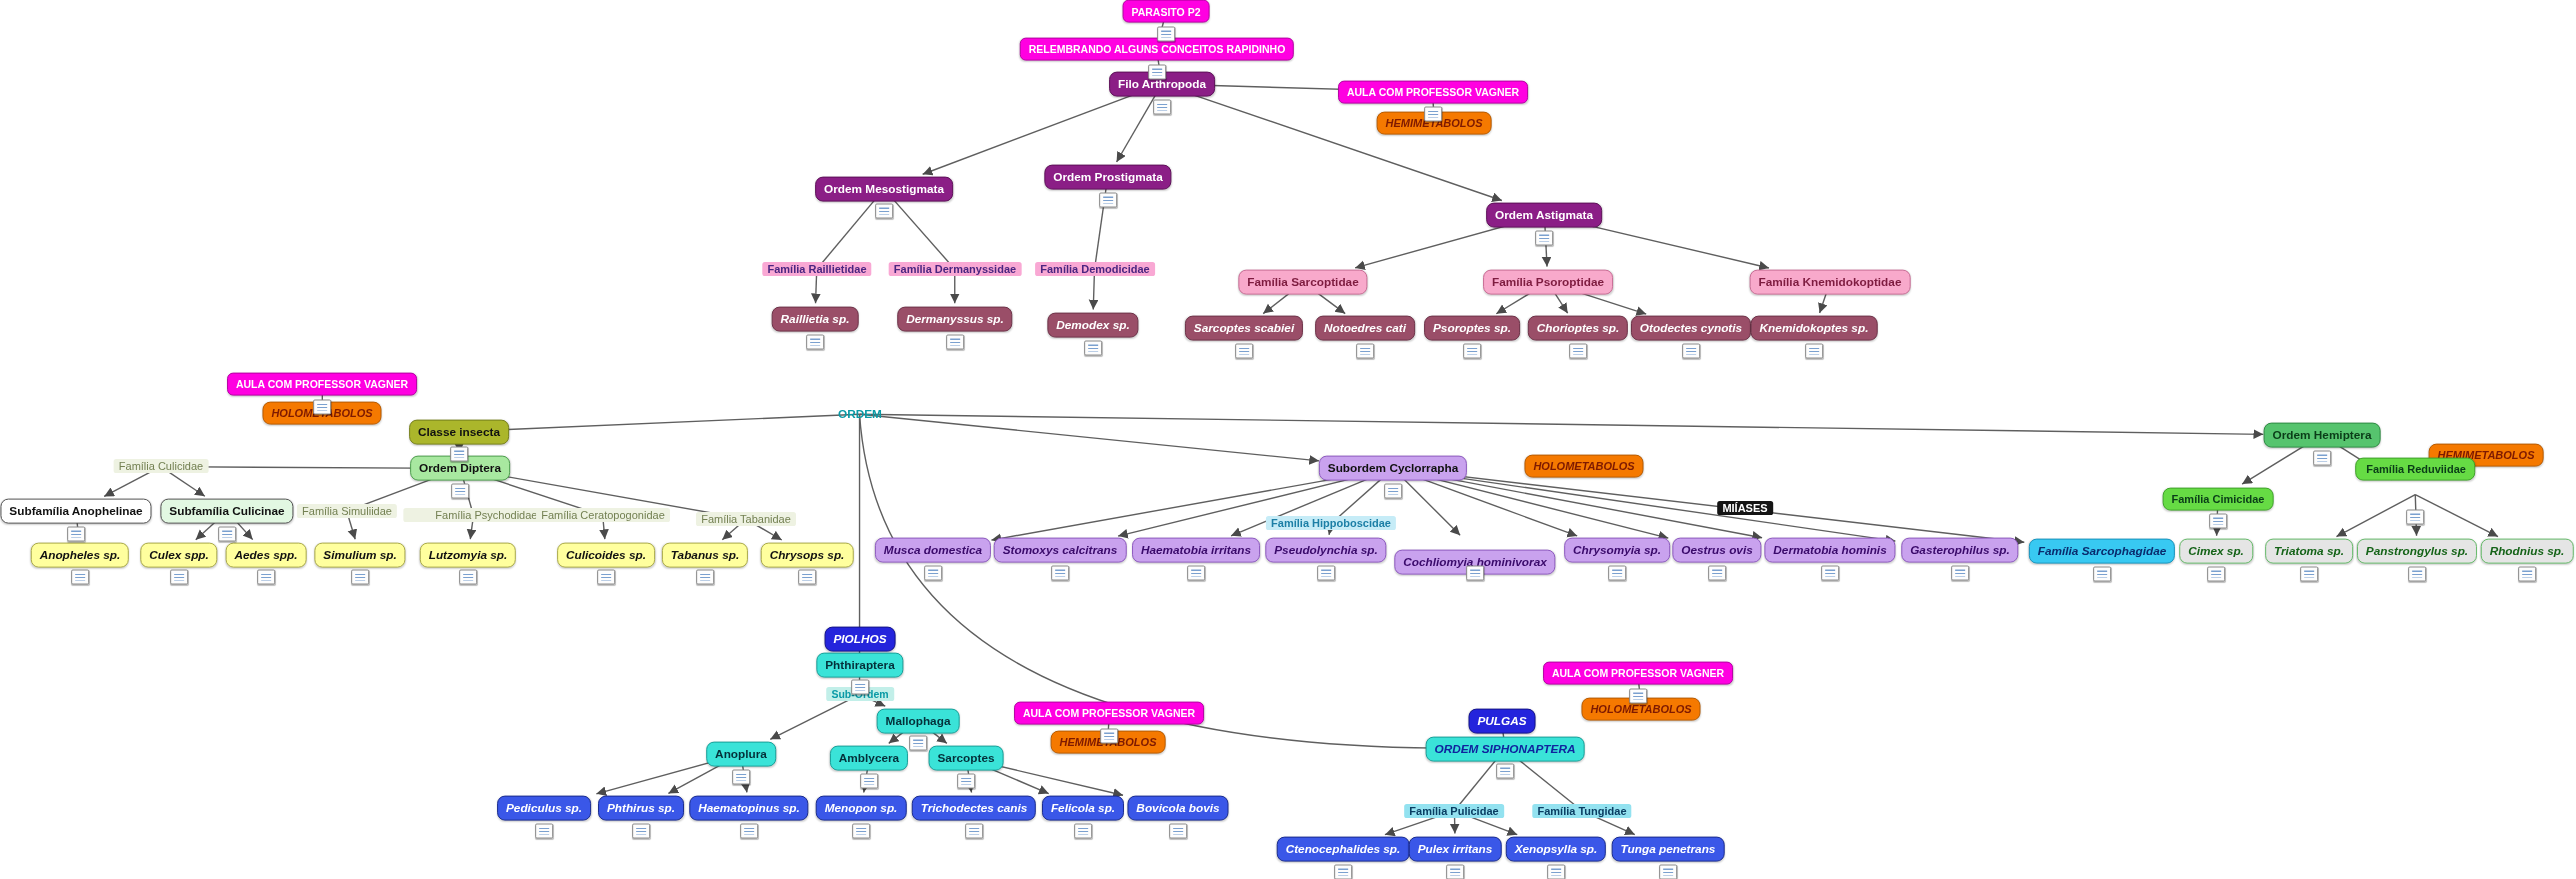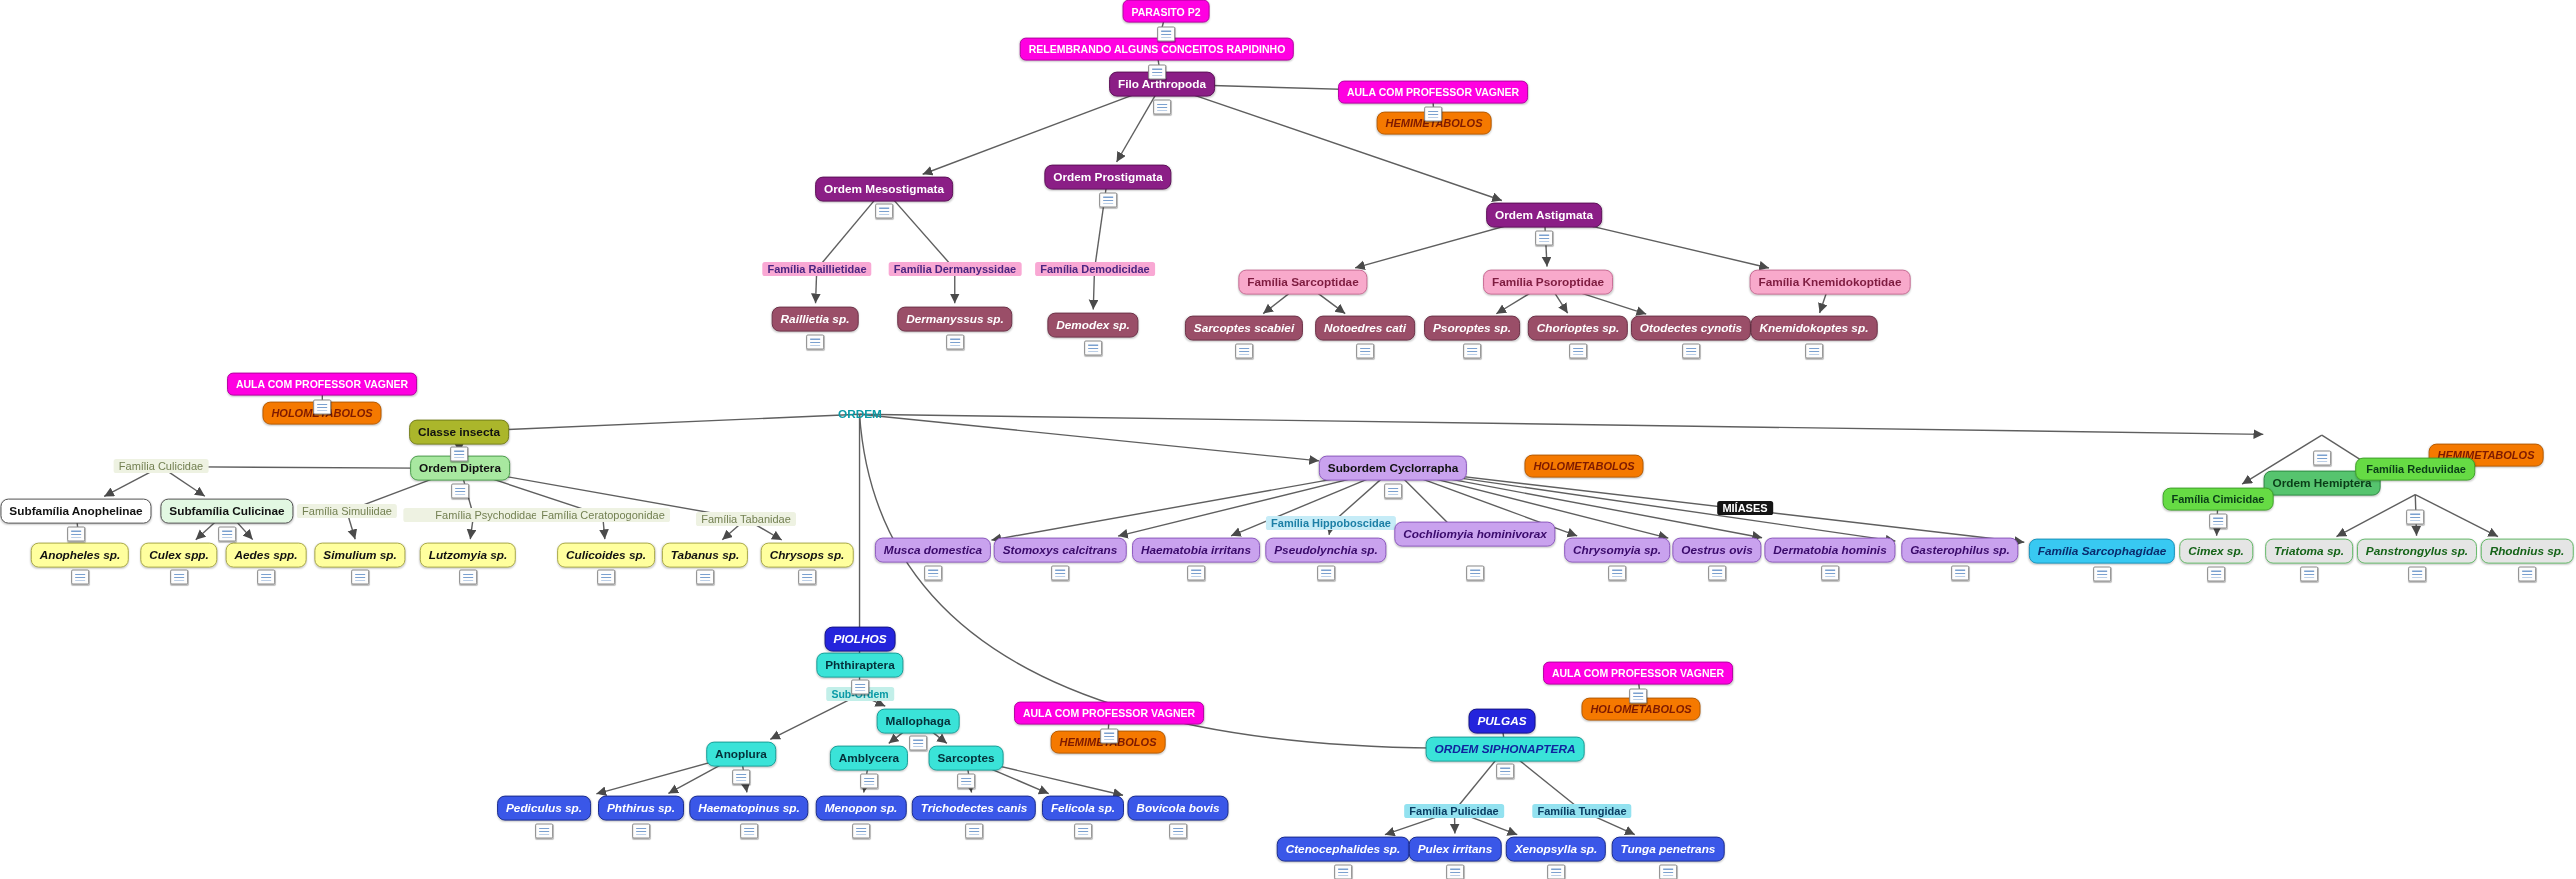--- a/index.html
+++ b/index.html
@@ -18,21 +18,21 @@
   .res-icon::before{content:"";position:absolute;left:2.6px;right:2.6px;top:2.6px;height:7px;
         background:repeating-linear-gradient(to bottom,#7aa0cf 0 1.3px,transparent 1.3px 3.1px);}
   
   .magenta{background:#ff00e1;color:#ffffff;border-color:#b500a3;font-size:10.5px;border-radius:6.1px;}
   .purple{background:#8b1e86;color:#ffffff;border-color:#5e1059;}
   .maroon{background:#9a4e68;color:#ffffff;border-color:#6e3349;font-style:italic;}
   .pink{background:#f8a9cb;color:#7e1c40;border-color:#c96e96;}
   .orange{background:#f57900;color:#7e1a00;border-color:#b85b00;font-style:italic;font-size:11px;}
   .olive{background:#abb62b;color:#111111;border-color:#77801c;}
   .ltgreen{background:#a8e8a0;color:#111111;border-color:#4e9e4e;}
-  .green{background:#56c46e;color:#0a3d18;border-color:#2e8b43;margin-top:48px;}
+  .green{background:#56c46e;color:#0a3d18;border-color:#2e8b43;}
   .brightgreen{background:#66db44;color:#0a3d18;border-color:#3fa32a;font-size:11px;}
   .palegreen{background:#e5e5e5;color:#156318;border-color:#66bb6a;font-style:italic;}
   .whitebox{background:#ffffff;color:#111111;border-color:#555555;}
   .mintbox{background:#e2f8e2;color:#111111;border-color:#555555;}
   .yellow{background:#ffff9e;color:#111111;border-color:#abab4a;font-style:italic;}
   .violet{background:#c9a2ee;color:#111111;border-color:#8e5bc0;}
   .violetsp{background:#c9a2ee;color:#3a0a6b;border-color:#8e5bc0;font-style:italic;}
   .cyanbox{background:#38c9f2;color:#0a2c6e;border-color:#1893bc;font-style:italic;}
   .aqua{background:#3ae3d8;color:#04303a;border-color:#18a099;}
   .aquacaps{background:#3ae3d8;color:#10249e;border-color:#18a099;font-style:italic;}
@@ -222,21 +222,21 @@
     <div class="lbl miiases" style="left: 1745px; top: 508px;">MIÍASES</div>
     <div class="node violetsp" style="left: 933px; top: 550px;">Musca domestica</div>
     <div class="res-icon" style="left: 933px; top: 573px;"></div>
     <div class="node violetsp" style="left: 1060px; top: 550px;">Stomoxys calcitrans</div>
     <div class="res-icon" style="left: 1060px; top: 573px;"></div>
     <div class="node violetsp" style="left: 1196px; top: 550px;">Haematobia irritans</div>
     <div class="res-icon" style="left: 1196px; top: 573px;"></div>
     <div class="lbl hippolbl" style="left: 1331px; top: 523px;">Família Hippoboscidae</div>
     <div class="node violetsp" style="left: 1326px; top: 550px;">Pseudolynchia sp.</div>
     <div class="res-icon" style="left: 1326px; top: 573px;"></div>
-    <div class="node violetsp" style="left: 1475px; top: 534px;">Cochliomyia hominivorax</div>
+    <div class="node violetsp" style="left: 1475px; top: 562px;">Cochliomyia hominivorax</div>
     <div class="res-icon" style="left: 1475px; top: 573px;"></div>
     <div class="node violetsp" style="left: 1617px; top: 550px;">Chrysomyia sp.</div>
     <div class="res-icon" style="left: 1617px; top: 573px;"></div>
     <div class="node violetsp" style="left: 1717px; top: 550px;">Oestrus ovis</div>
     <div class="res-icon" style="left: 1717px; top: 573px;"></div>
     <div class="node violetsp" style="left: 1830px; top: 550px;">Dermatobia hominis</div>
     <div class="res-icon" style="left: 1830px; top: 573px;"></div>
     <div class="node violetsp" style="left: 1960px; top: 550px;">Gasterophilus sp.</div>
     <div class="res-icon" style="left: 1960px; top: 573px;"></div>
     <div class="node cyanbox" style="left: 2102px; top: 551px;">Família Sarcophagidae</div>

